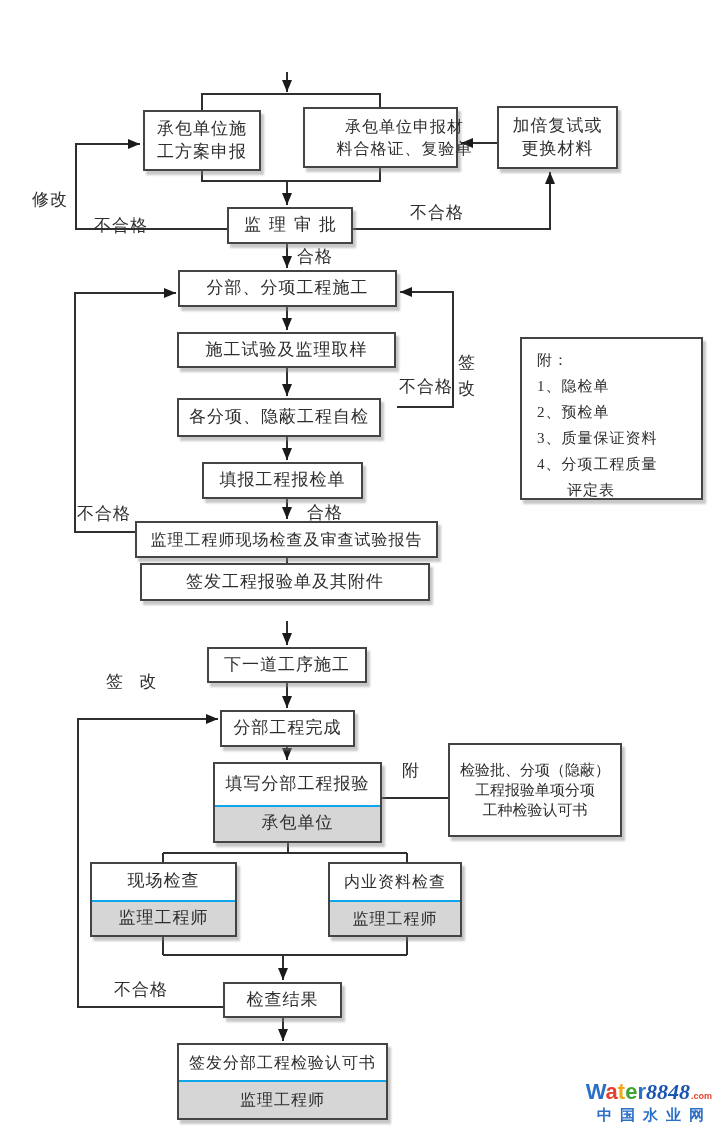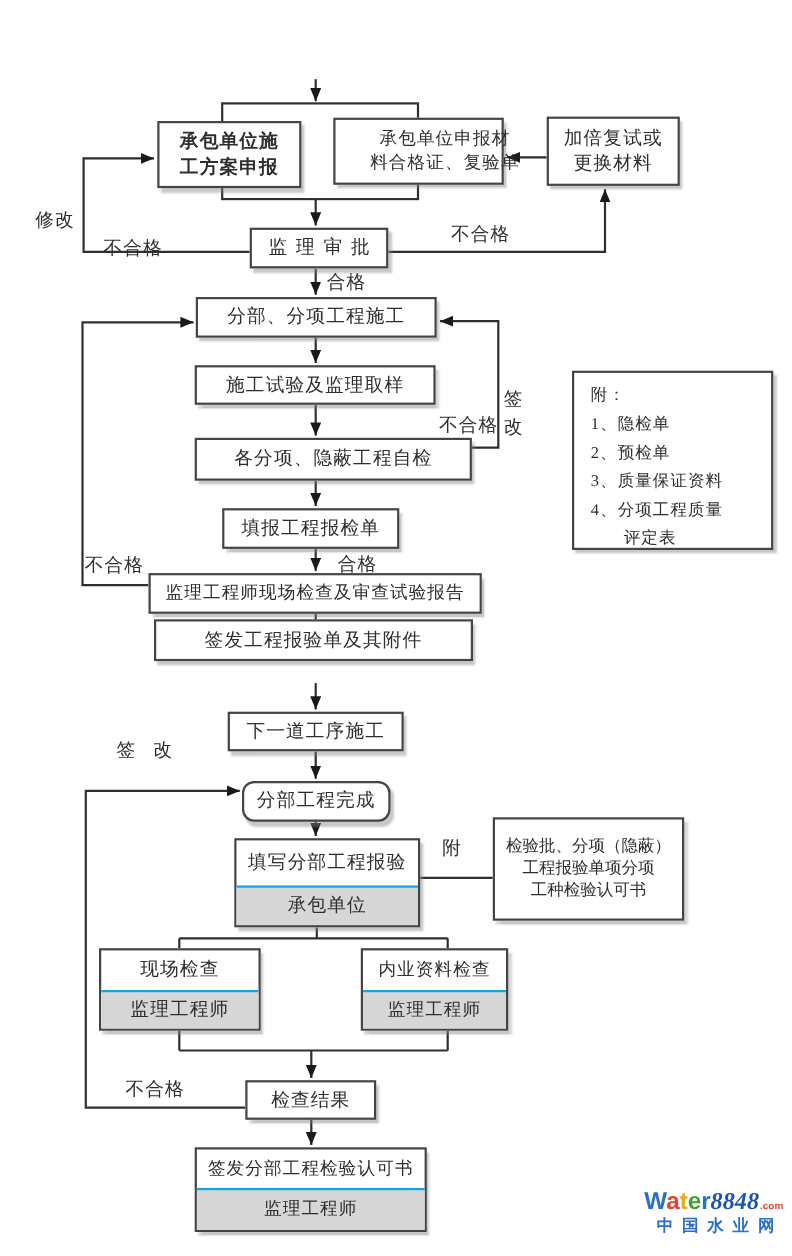--- a/index.html
+++ b/index.html
@@ -39,32 +39,32 @@
     background:#d6d6d6;
     border-top:2px solid #0ea5e9;
   }
   .spaced{letter-spacing:8px;text-indent:8px;}
   .lbl{
     position:absolute;z-index:3;
     font-size:17px;letter-spacing:1px;white-space:nowrap;
   }
   
   #n-start{left:173px;top:28px;width:234px;height:44px;}
-  #n-plan{left:143px;top:110px;width:131px;height:61px;font-weight:bold;}
+  #n-plan{left:143px;top:110px;width:118px;height:61px;}
   #n-materials{left:303px;top:107px;width:155px;height:61px;font-size:16px;padding-left:48px;}
   #n-retest{left:497px;top:106px;width:121px;height:63px;}
   #n-approval{left:227px;top:207px;width:126px;height:37px;}
   #n-subitem{left:178px;top:270px;width:219px;height:37px;}
   #n-test{left:177px;top:332px;width:219px;height:36px;}
-  #n-selfcheck{left:177px;top:398px;width:252px;height:39px;}
+  #n-selfcheck{left:177px;top:398px;width:204px;height:39px;}
   #n-fillform{left:202px;top:462px;width:161px;height:37px;}
   #n-sitereport{left:135px;top:521px;width:303px;height:37px;font-size:16px;}
   #n-issueform{left:140px;top:563px;width:290px;height:38px;}
   #n-nextproc{left:207px;top:647px;width:160px;height:36px;font-family:Liberation Serif, serif;}
-  #n-divcomplete{left:220px;top:710px;width:135px;height:37px;border-radius:11px;}
+  #n-divcomplete{left:220px;top:710px;width:135px;height:37px;}
   #n-filldiv{left:213px;top:762px;width:169px;height:81px;}
   #n-filldiv .title{height:43px;}
   #n-filldiv .subtitle{height:38px;}
   #n-acceptnote{left:448px;top:743px;width:174px;height:94px;font-size:15px;letter-spacing:0;}
   #n-sitecheck{left:90px;top:862px;width:147px;height:75px;}
   #n-sitecheck .title{height:38px;}
   #n-sitecheck .subtitle{height:37px;}
   #n-doccheck{left:328px;top:862px;width:134px;height:75px;font-size:16px;}
   #n-doccheck .title{height:38px;}
   #n-doccheck .subtitle{height:37px;}

